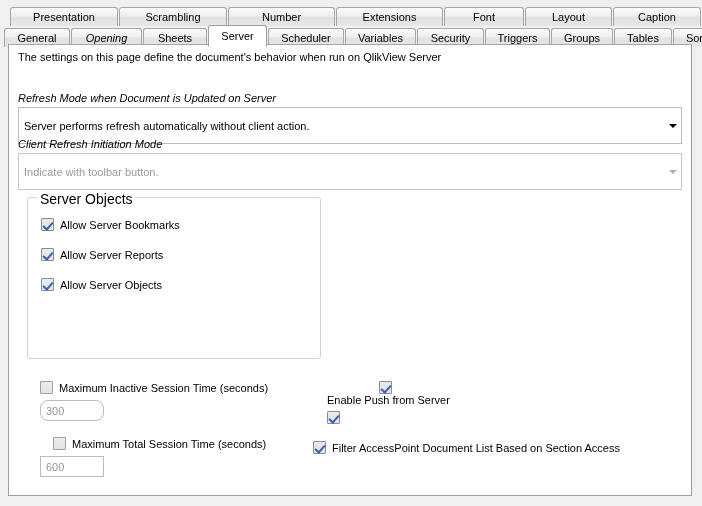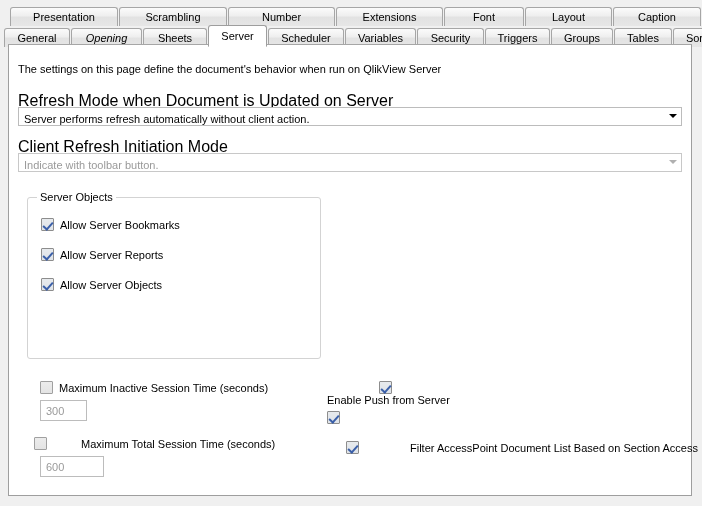--- a/index.html
+++ b/index.html
@@ -74,40 +74,41 @@
     height: 452px;
     box-sizing: border-box;
     background: #ffffff;
     border: 1px solid #9e9e9e;
     border-top: 1px solid #a6a6a6;
   }
 
   .intro {
     position: absolute;
     left: 9px;
-    top: 18px;
+    top: 6px;
     font-size: 11px;
     color: #000;
   }
 
   .fieldlabel {
     position: absolute;
-    font-size: 16px;
-    color: #000;
+    font-size: 11px;
+    color: #000;
+    font-style: italic;
   }
 
   
   .combo {
     position: absolute;
     box-sizing: border-box;
-    height: 19px;
+    height: 37px;
     background: #ffffff;
     border: 1px solid #bcbcbc;
     display: flex;
-    align-items: flex-end;
+    align-items: center;
   }
   .combo .val {
     flex: 1;
     padding-left: 5px;
     font-size: 11px;
     color: #000;
     white-space: nowrap;
     overflow: hidden;
   }
   .combo.disabled { border-color: #c8c8c8; background: #ffffff; }
@@ -134,21 +135,21 @@
     border: 1px solid #d3d3d3;
     border-radius: 3px;
     background: transparent;
   }
   .groupbox > .gb-title {
     position: absolute;
     top: -7px;
     left: 9px;
     background: #ffffff;
     padding: 0 3px;
-    font-size: 11px;
+    font-size: 14px;
     color: #000;
   }
 
   
   .cbrow {
     position: absolute;
     display: flex;
     align-items: center;
     white-space: nowrap;
   }
@@ -259,38 +260,38 @@
           <span class="cbox checked"></span>
           <span class="cblabel">Allow Server Objects</span>
         </div>
       </div>
   </div>
 
   <div class="cbrow" style="left:31px; top:336px;justify-content:flex-end;">
     <span class="cbox unchecked"></span>
     <span class="cblabel">Maximum Inactive Session Time (seconds)</span>
   </div>
-  <div class="tinput" style="left:31px; top:355px; width:47px;">
+  <div class="tinput" style="left:31px; top:355px; width:64px;border-radius:8px;">
     <span class="tval">300</span>
   </div>
 
-  <div class="cbrow" style="left:25px; top:392px;gap:28px;">
+  <div class="cbrow" style="left:44px; top:392px;">
     <span class="cbox unchecked"></span>
     <span class="cblabel">Maximum Total Session Time (seconds)</span>
   </div>
   <div class="tinput" style="left:31px; top:411px; width:64px;">
     <span class="tval">600</span>
   </div>
 
   <div id="right-options">
       <div class="cbrow" style="left: 318px; top: 336px; flex-direction: column;">
         <span class="cbox checked"></span>
         <span class="cblabel">Enable Push from Server</span>
       </div>
       <div class="cbrow" style="left: 318px; top: 366px;">
         <span class="cbox checked"></span>
       </div>
-      <div class="cbrow" style="left: 337px; top: 396px; gap: 45px;">
+      <div class="cbrow" style="left: 304px; top: 396px;">
         <span class="cbox checked"></span>
         <span class="cblabel">Filter AccessPoint Document List Based on Section Access</span>
       </div>
     </div>
 </div>
 
 </body></html>

